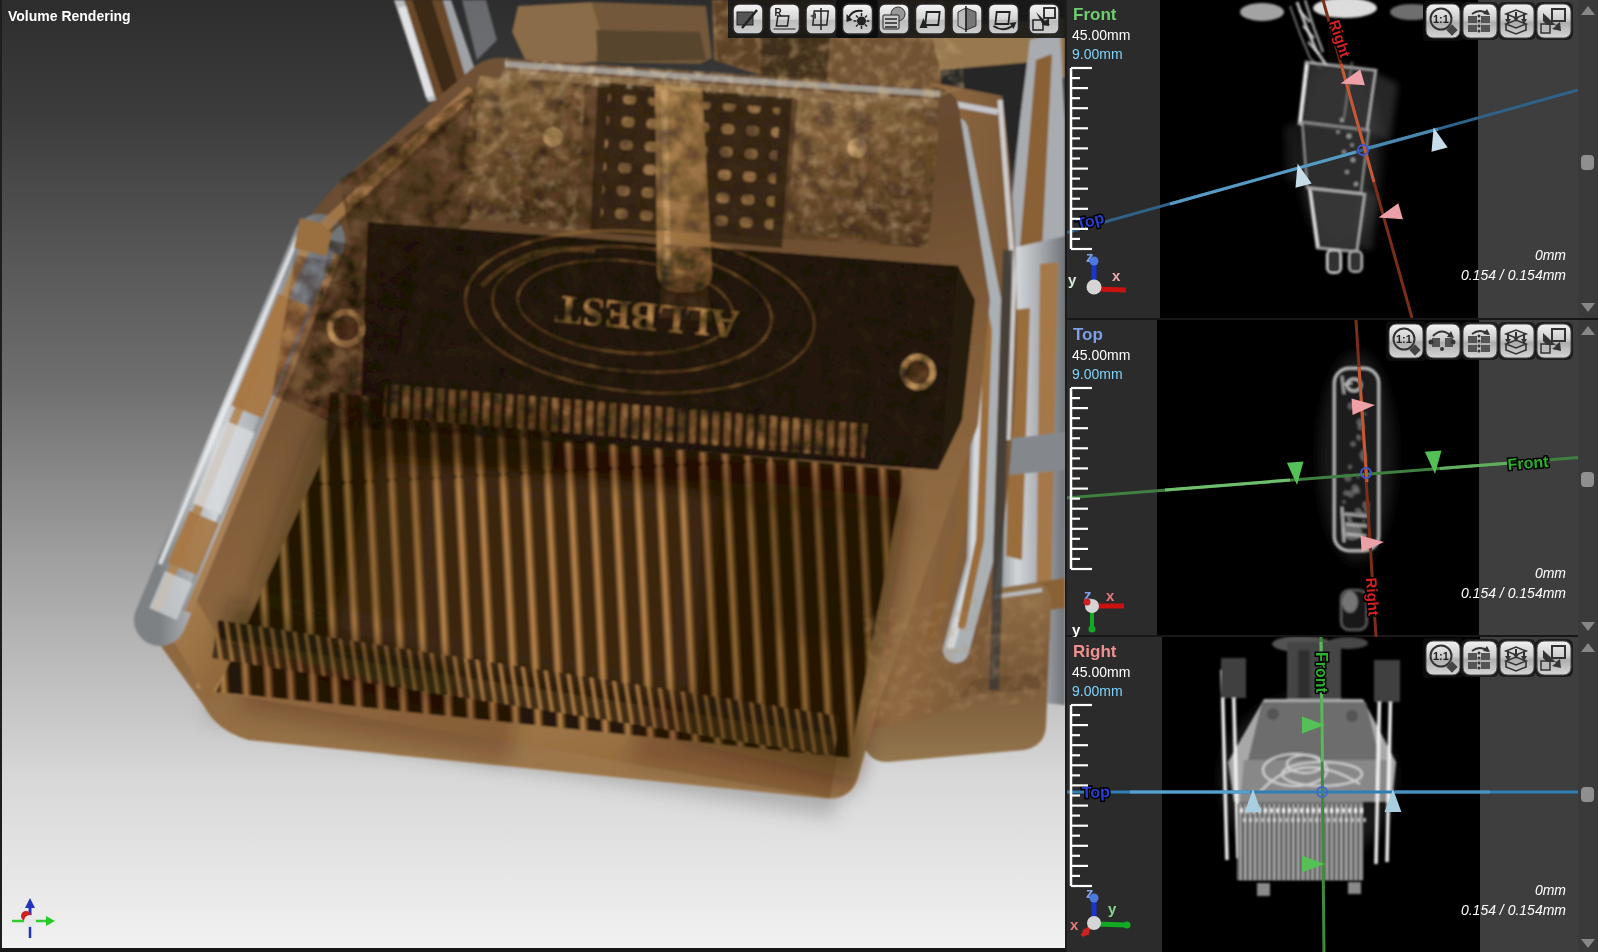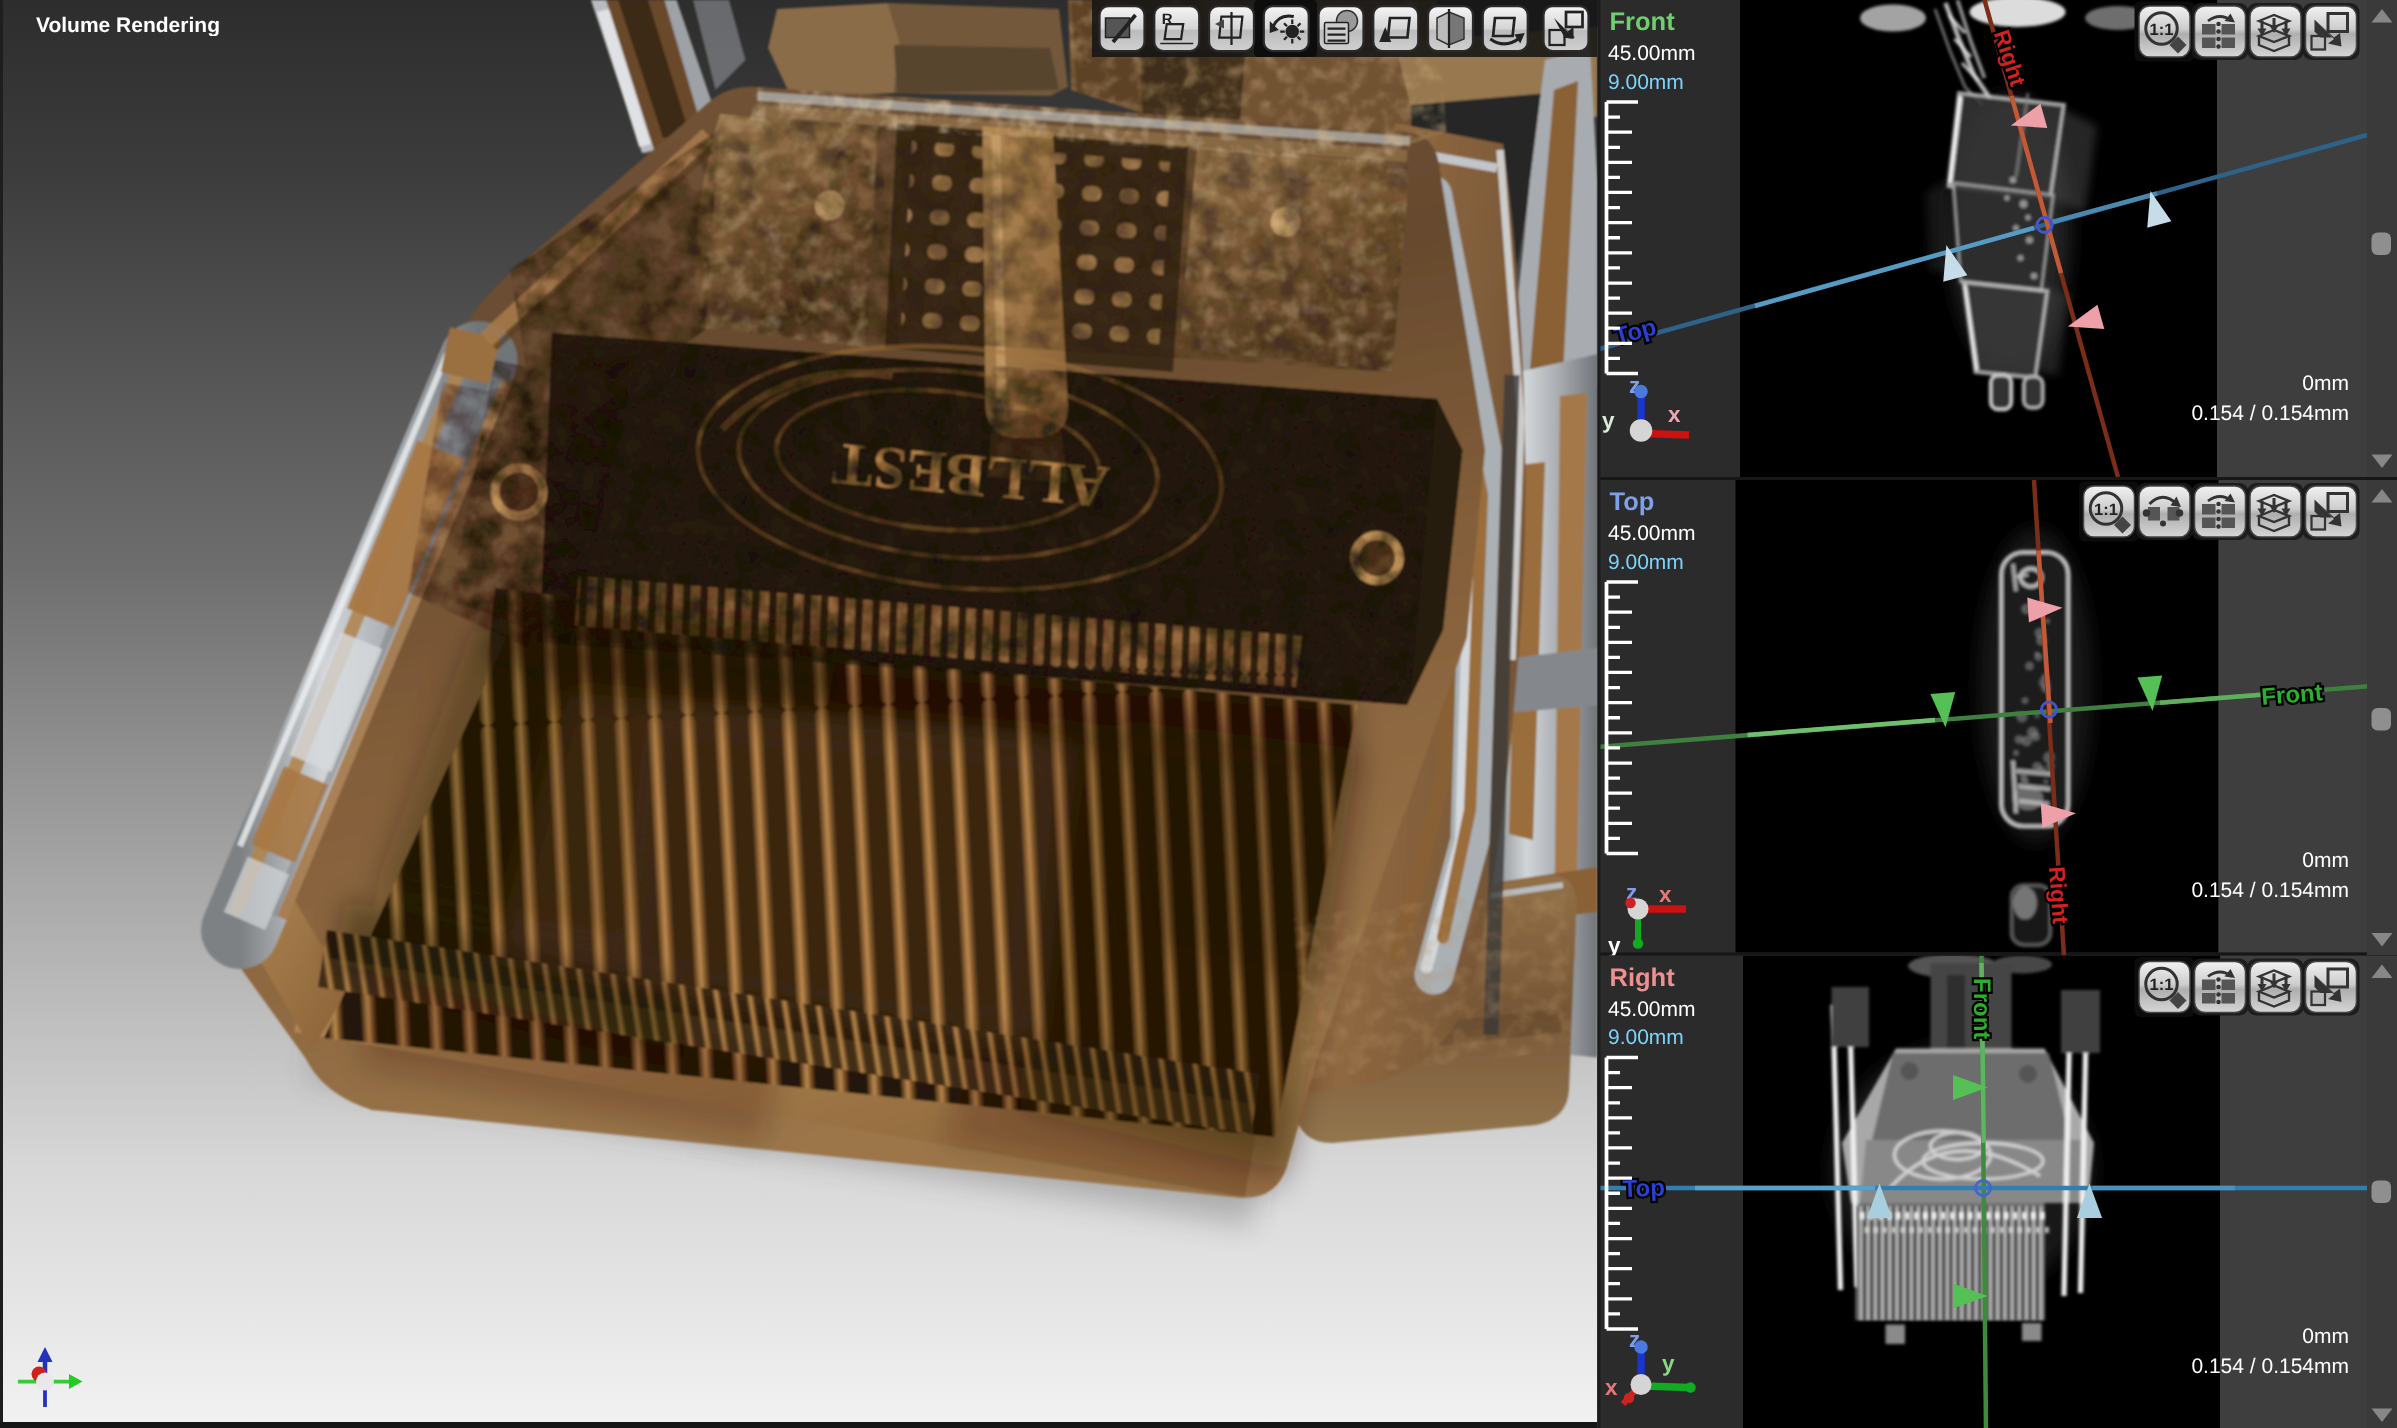--- a/index.html
+++ b/index.html
@@ -1,25 +1,25 @@
 <!DOCTYPE html>
 <html><head>
 <meta charset="utf-8">
 <style>
   html,body{margin:0;padding:0;background:#000;font-family:"Liberation Sans",sans-serif;}
   #stage{position:relative;width:1598px;height:952px;overflow:hidden;background:#1a1a1a;}
   #left{position:absolute;left:0;top:0;width:1065px;height:952px;
     background:linear-gradient(180deg,#2d2d2d 0%,#3c3c3c 12%,#6e6e6e 40%,#a8a8a8 62%,#d8d8d8 82%,#f2f2f2 100%);}
-  #vrlabel{position:absolute;left:8px;top:8px;color:#fff;font-size:14px;font-weight:bold;z-index:30;margin-left:16px;}
+  #vrlabel{position:absolute;left:8px;top:8px;color:#fff;font-size:14px;font-weight:bold;z-index:30;}
   #right{position:absolute;left:1065px;top:0;width:533px;height:952px;background:#2d2d2d;}
   .view{position:absolute;left:0;width:533px;background:#2b2b2b;overflow:hidden;}
   .vlabel{position:absolute;left:8px;top:5px;font-size:17px;font-weight:bold;z-index:20;}
   .mm1{position:absolute;left:7px;top:27px;font-size:14px;color:#fff;z-index:20;}
   .mm2{position:absolute;left:7px;top:46px;font-size:14px;color:#7dd3fc;z-index:20;}
-  .botmm{position:absolute;right:32px;text-align:right;color:#fff;font-size:14px;line-height:20px;z-index:20;}
+  .botmm{position:absolute;right:32px;text-align:right;color:#fff;font-size:14px;line-height:20px;z-index:20;font-style:italic;}
   .sb{position:absolute;left:513px;top:0;width:20px;background:#3a3a3a;z-index:25;}
   .sbarrow{position:absolute;left:3px;width:0;height:0;border-left:7px solid transparent;border-right:7px solid transparent;}
   .sbthumb{position:absolute;left:3px;width:13px;height:15px;background:#8f8f8f;border-radius:4px;}
 </style>
 </head>
 <body>
 <div id="stage">
   <div id="left">
     <svg id="lsvg" width="1065" height="952" viewBox="0 0 1065 952" style="position:absolute;left:0;top:0;">
       <defs>

